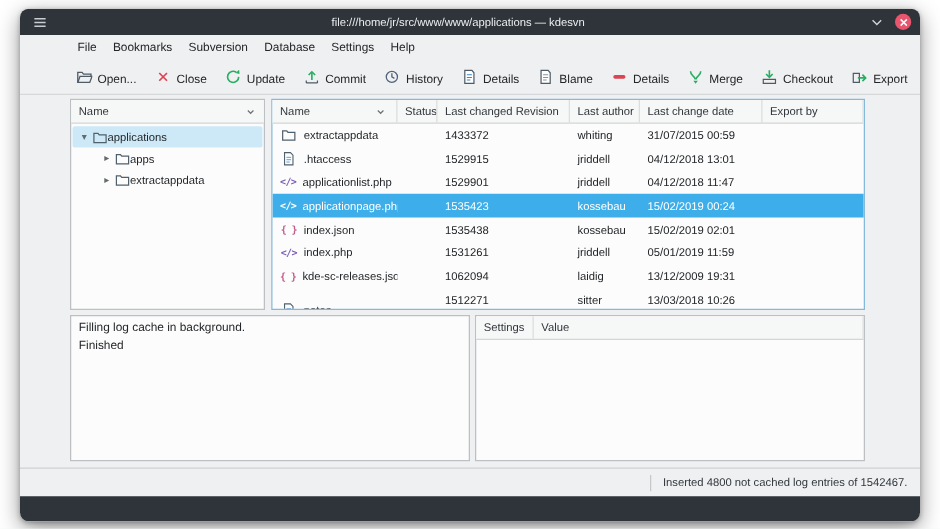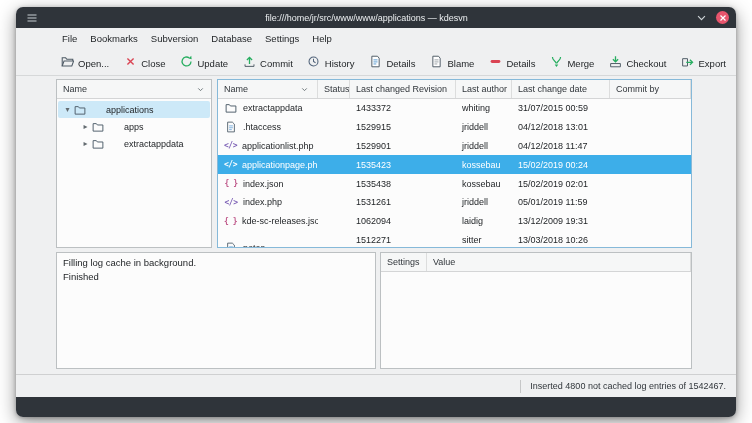--- a/index.html
+++ b/index.html
@@ -52,21 +52,21 @@
   .sort{display:inline-flex;align-items:center;}
   
   .tree-body{flex:1;padding-top:2px;overflow:hidden;}
   .tree-row{display:flex;align-items:center;height:17px;padding-left:4px;margin:0 1px;font-size:9px;}
   .tree-row.selected{background:var(--selection-unfocused,#cde9f8);border-radius:2px;}
   .indent{display:inline-block;width:18px;flex:0 0 18px;}
   .expander{
     width:11px;flex:0 0 11px;text-align:center;color:#636b70;font-size:8px;line-height:1;
     font-family:"DejaVu Sans",sans-serif;
   }
-  .tree-label{margin-left:20px;white-space:nowrap;}
+  .tree-label{margin-left:0;white-space:nowrap;}
   .tree-row .icon{width:13px;height:13px;flex:0 0 13px;}
   
   .files-header{flex:0 0 18px;background:#f6f7f7;border-bottom:1px solid #d4d5d6;display:flex;color:#31363b;font-size:9px;}
   .files-header .col{
     display:flex;align-items:center;justify-content:space-between;
     padding:0 6px;border-right:1px solid #dcdddd;box-sizing:border-box;
     white-space:nowrap;overflow:hidden;
   }
   .files-body{flex:1;overflow:hidden;}
   .file-row{display:flex;align-items:center;height:18.8px;font-size:9px;}
@@ -293,21 +293,21 @@
             <div class="col" style="width: 106px;">
               <span>Last changed Revision</span>
             </div>
             <div class="col" style="width: 56px;">
               <span>Last author</span>
             </div>
             <div class="col" style="width: 98px;">
               <span>Last change date</span>
             </div>
             <div class="col" style="flex: 1 1 0%;">
-              <span>Commit by</span>
+              <span>Export by</span>
             </div>
           </div>
         <div class="files-body">
             <div class="file-row">
               <div class="cell name-cell" style="width: 100px;">
                 <span class="icon">
                   <svg width="12" height="12" viewBox="0 0 16 16">
                     <path d="M1.5 13.5v-10h4.3l1.4 1.8h7.3v8.2z" fill="none" stroke="#50606c" stroke-width="1.3"></path>
                   </svg>
                 </span>

